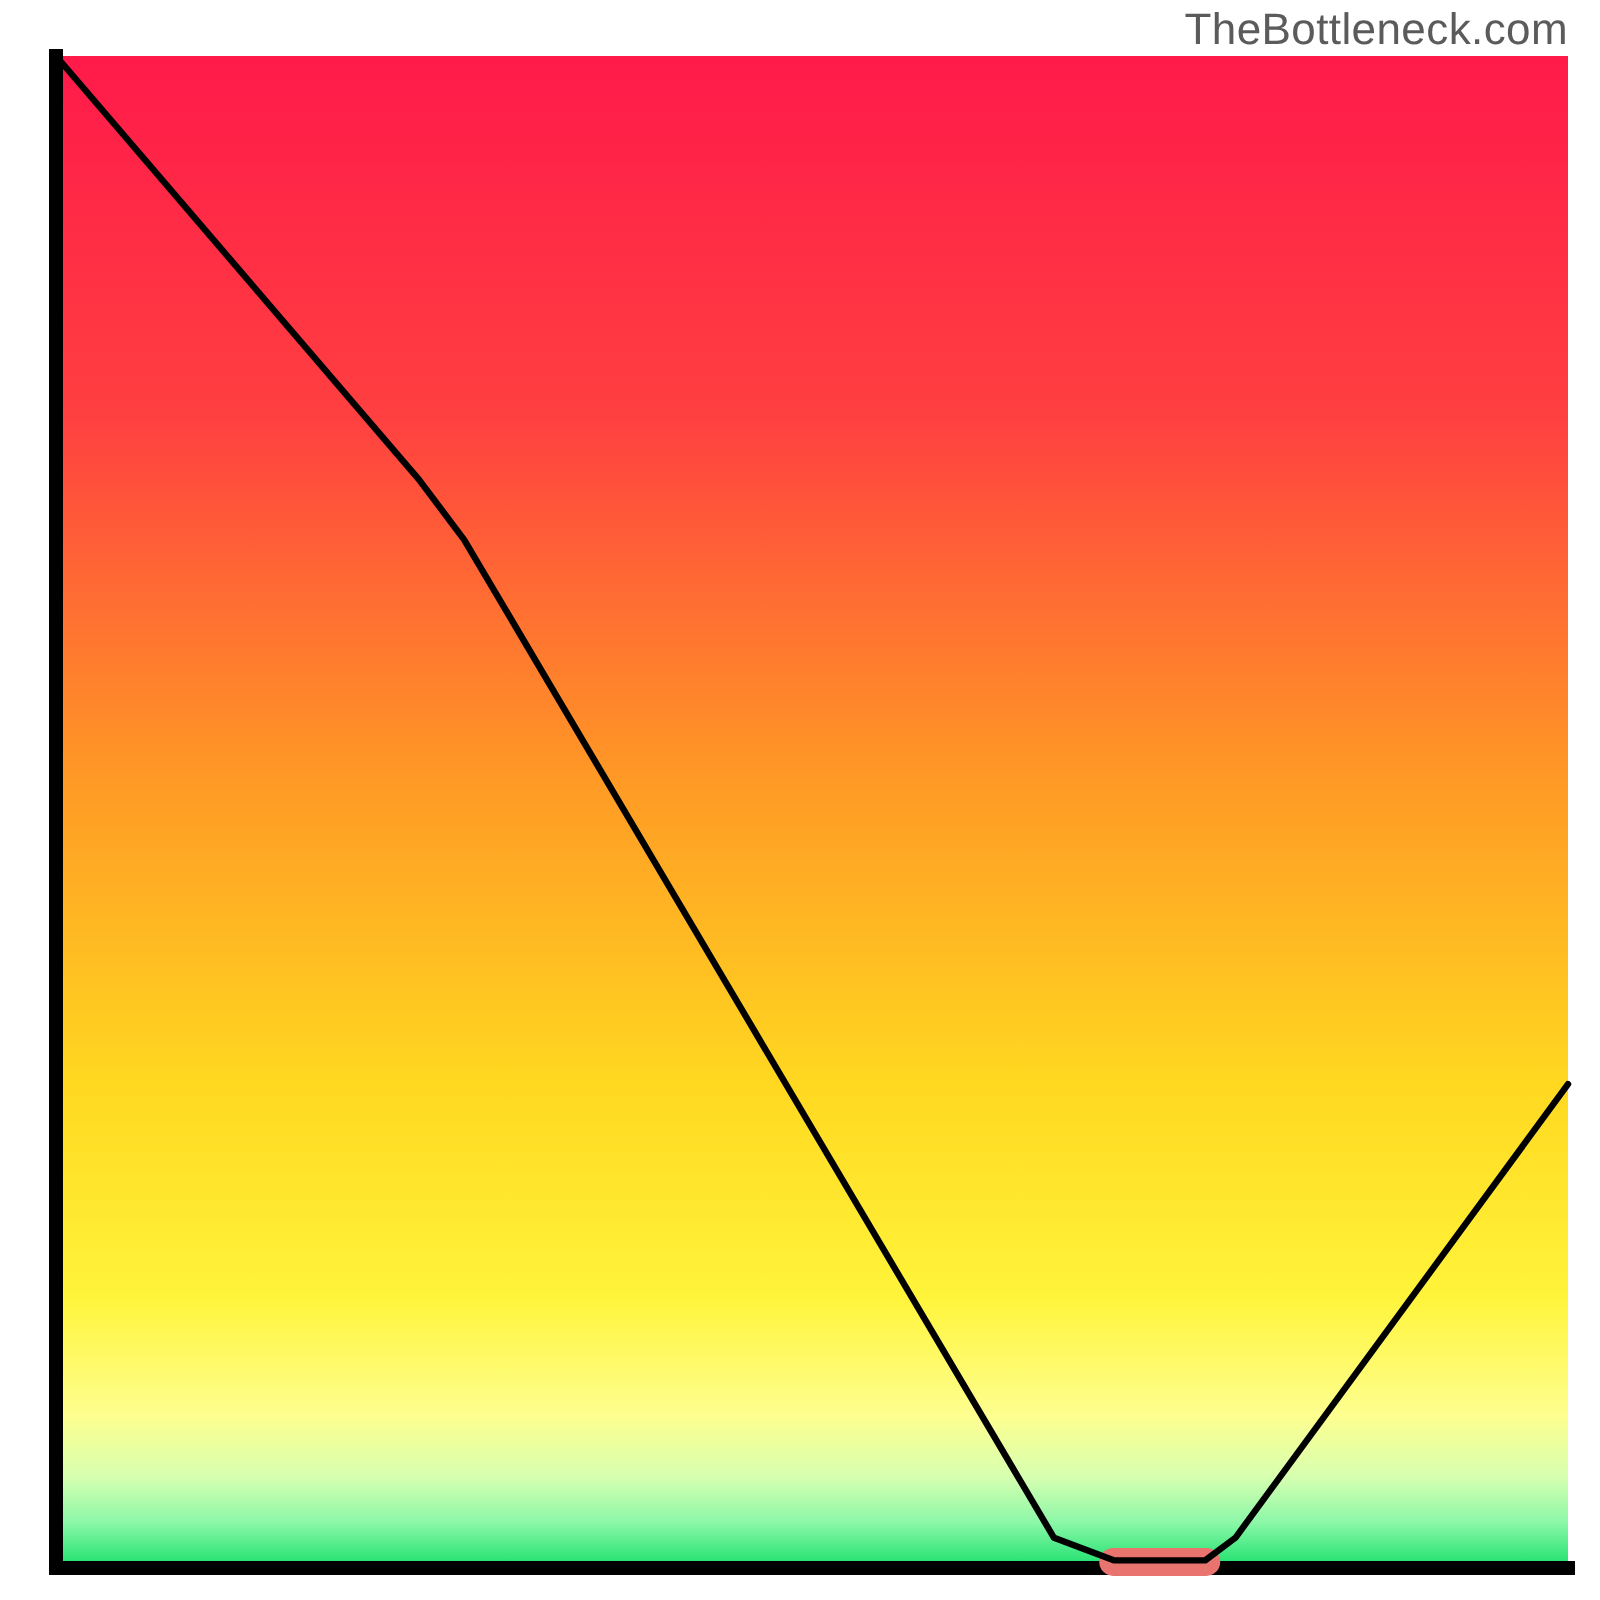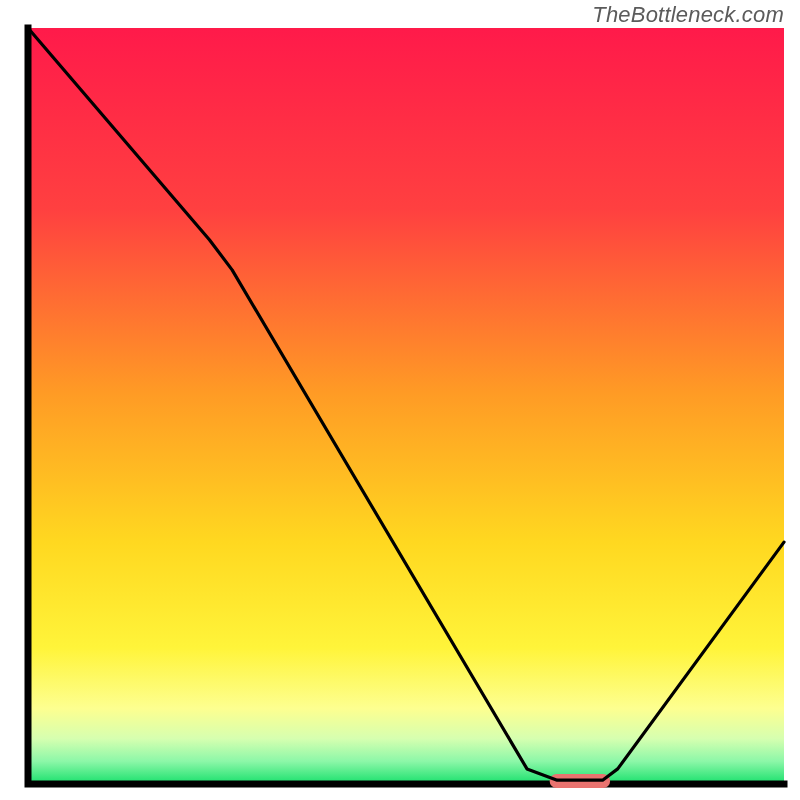--- a/index.html
+++ b/index.html
@@ -7,21 +7,20 @@
     padding: 0;
     width: 800px;
     height: 800px;
     background: #ffffff;
     font-family: Arial, Helvetica, sans-serif;
   }
   .container {
     position: relative;
     width: 796px;
     height: 800px;
-    font-style: italic;
   }
   .watermark {
     position: absolute;
     top: 2px;
     right: 12px;
     color: #5b5b5b;
     font-size: 22px;
     font-weight: 500;
     letter-spacing: 0.2px;
   }

